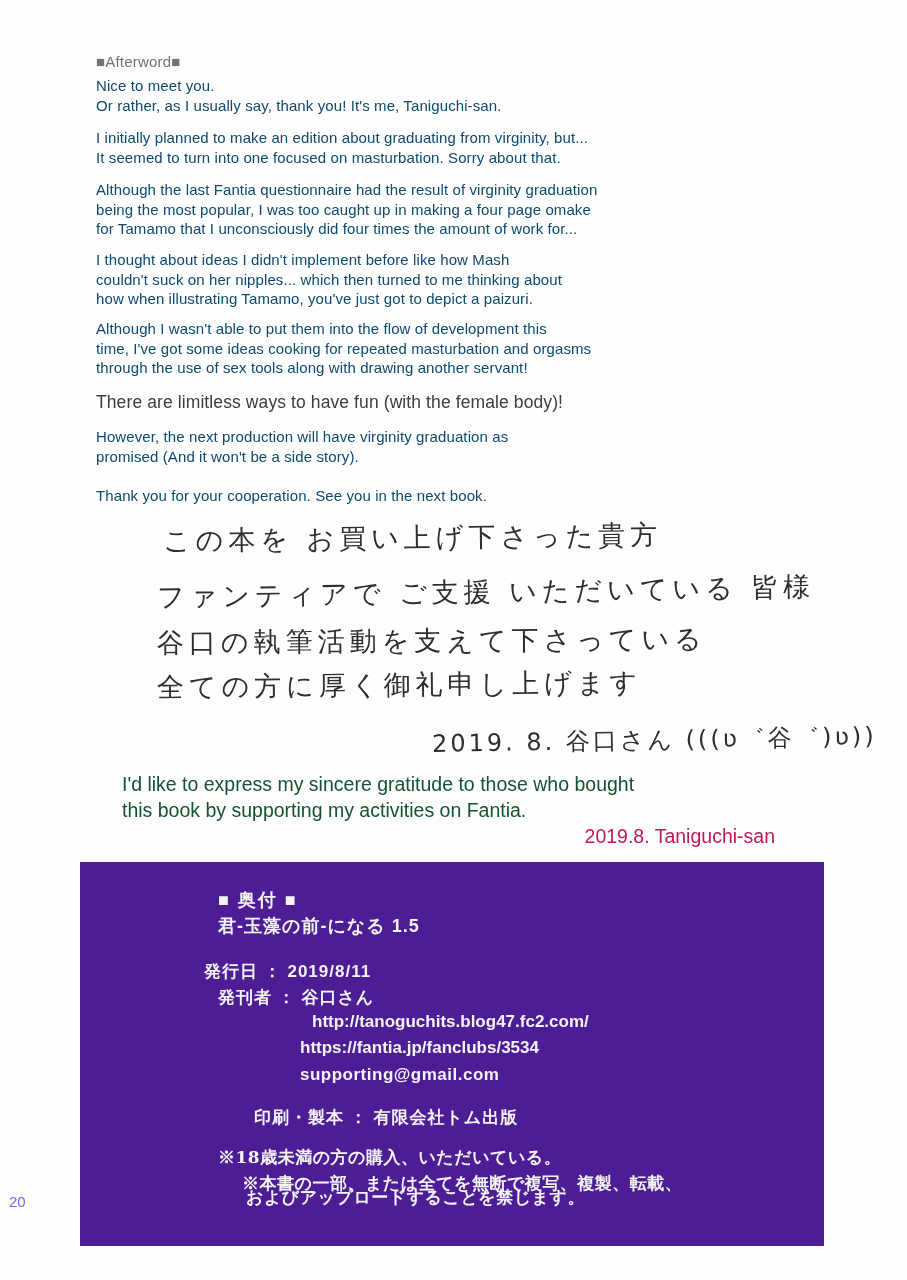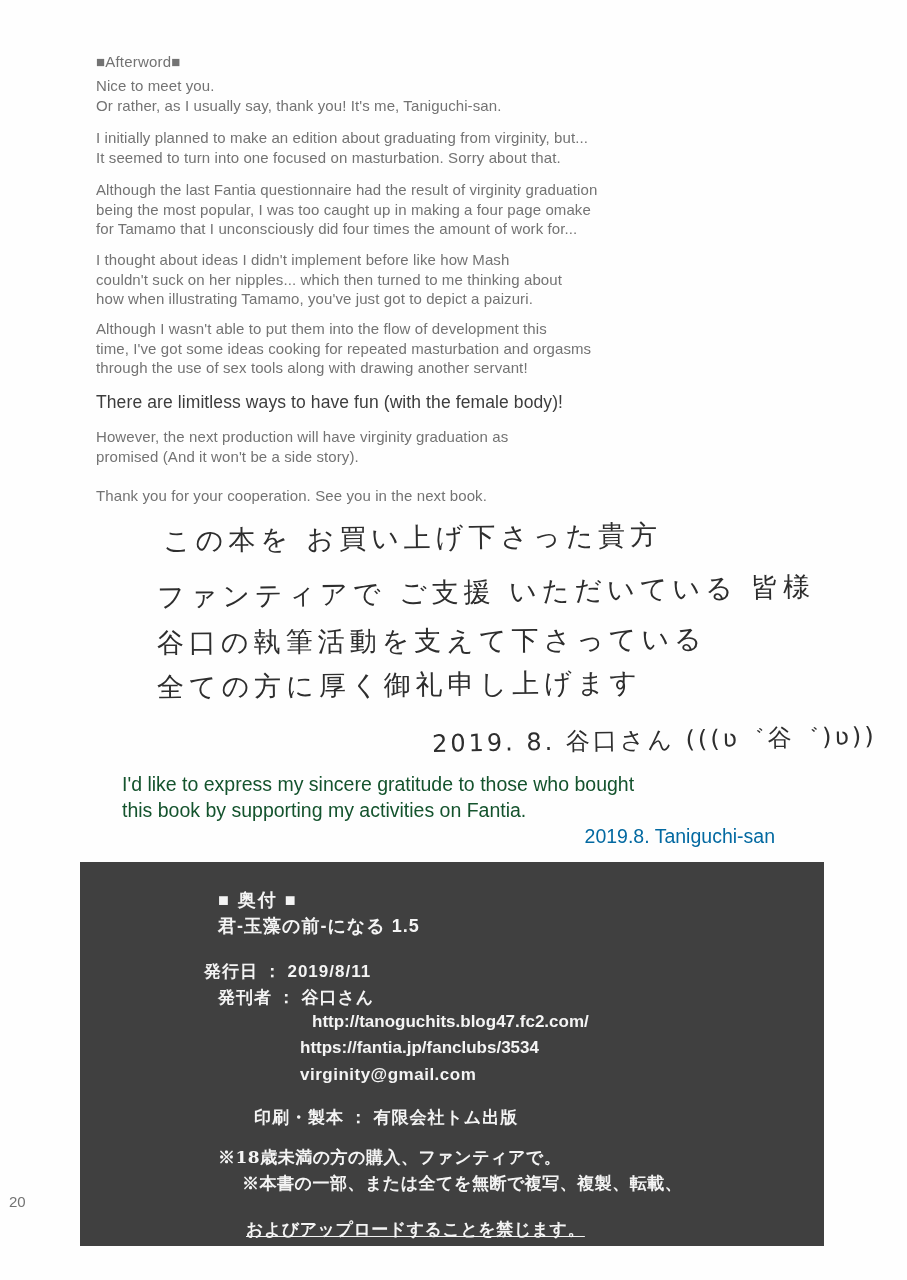--- a/index.html
+++ b/index.html
@@ -16,21 +16,21 @@
     background: #fefefe;
   }
   .afterword-heading {
     position: absolute; left: 96px; top: 53px;
     font-size: 15px; color: #737373; letter-spacing: 0.2px;
   }
   .para {
     position: absolute; left: 96px;
     font-size: 15px; line-height: 19.5px;
     white-space: pre-line;
-    color: #737373;
+    color: #0c4a6e;
     letter-spacing: 0.1px;
   }
   .para.p0 { top: 76px; }
   .para.p1 { top: 128px; }
   .para.p2 { top: 180px; }
   .para.p3 { top: 250px; }
   .para.p4 { top: 319px; }
   .emphasis {
     position: absolute; left: 96px; top: 392px;
     font-size: 17.5px; color: #3d3d3d; letter-spacing: 0.1px;
@@ -53,47 +53,47 @@
 
   .gratitude {
     position: absolute; left: 122px; top: 771px;
     width: 660px;
     font-size: 19.5px; line-height: 26px;
     white-space: pre-line; color: #14532d;
   }
   .gratitude-sig {
     position: absolute; left: 122px; top: 825px;
     width: 653px; text-align: right;
-    font-size: 19.5px; color: #0369a1;
+    font-size: 19.5px; color: #be185d;
   }
 
   .colophon {
     position: absolute; left: 80px; top: 862px;
     width: 744px; height: 384px;
-    background: #404040;
+    background: #4c1d95;
     color: #f4f4f4;
     font-weight: bold;
   }
   .colophon > div { position: absolute; white-space: nowrap; }
   .col-heading   { left: 138px; top: 26px;  font-size: 18px; letter-spacing: 2px; }
   .col-title     { left: 138px; top: 52px;  font-size: 18px; letter-spacing: 1px; }
   .col-date      { left: 124px; top: 98px;  font-size: 17px; letter-spacing: 1px; }
   .col-publisher { left: 138px; top: 124px; font-size: 17px; letter-spacing: 1px; }
   .col-link0     { left: 232px; top: 150px; font-size: 17px; }
   .col-link1     { left: 220px; top: 176px; font-size: 17px; }
   .col-link2     { left: 220px; top: 203px; font-size: 17px; letter-spacing: 0.5px; }
   .col-printer   { left: 138px; top: 244px; font-size: 17px; letter-spacing: 1px; padding-left: 36px; }
   .col-notice    { font-family: "DejaVu Serif", "Liberation Serif", serif; font-size: 17px; letter-spacing: 0.5px; }
   .col-notice0   { left: 138px; top: 284px; }
   .col-notice1   { left: 138px; top: 310px; margin-left: 24px; }
-  .col-notice2   { left: 166px; top: 356px; text-decoration: underline; }
+  .col-notice2   { left: 166px; top: 324px; }
 
   .page-number {
     position: absolute; left: 9px; top: 1193px;
-    font-size: 15px; color: #737373;
+    font-size: 15px; color: #8b5cf6;
   }
 </style>
 </head>
 <body>
 
 <div class="page">
 
   <div class="afterword-heading">■Afterword■</div>
 
   <div class="para p0">Nice to meet you.
@@ -126,22 +126,22 @@
 this book by supporting my activities on Fantia.</div>
   <div class="gratitude-sig">2019.8. Taniguchi-san</div>
 
   <div class="colophon">
     <div class="col-heading">■ 奥付 ■</div>
     <div class="col-title">君-玉藻の前-になる 1.5</div>
     <div class="col-date">発行日 ： 2019/8/11</div>
     <div class="col-publisher">発刊者 ： 谷口さん</div>
     <div class="col-link0">http://tanoguchits.blog47.fc2.com/</div>
     <div class="col-link1">https://fantia.jp/fanclubs/3534</div>
-    <div class="col-link2">virginity@gmail.com</div>
+    <div class="col-link2">supporting@gmail.com</div>
     <div class="col-printer">印刷・製本 ： 有限会社トム出版</div>
-    <div class="col-notice col-notice0">※18歳未満の方の購入、ファンティアで。</div>
+    <div class="col-notice col-notice0">※18歳未満の方の購入、いただいている。</div>
     <div class="col-notice col-notice1">※本書の一部、または全てを無断で複写、複製、転載、</div>
     <div class="col-notice col-notice2">およびアップロードすることを禁じます。</div>
   </div>
 
   <div class="page-number">20</div>
 
 </div>
 
 </body></html>

